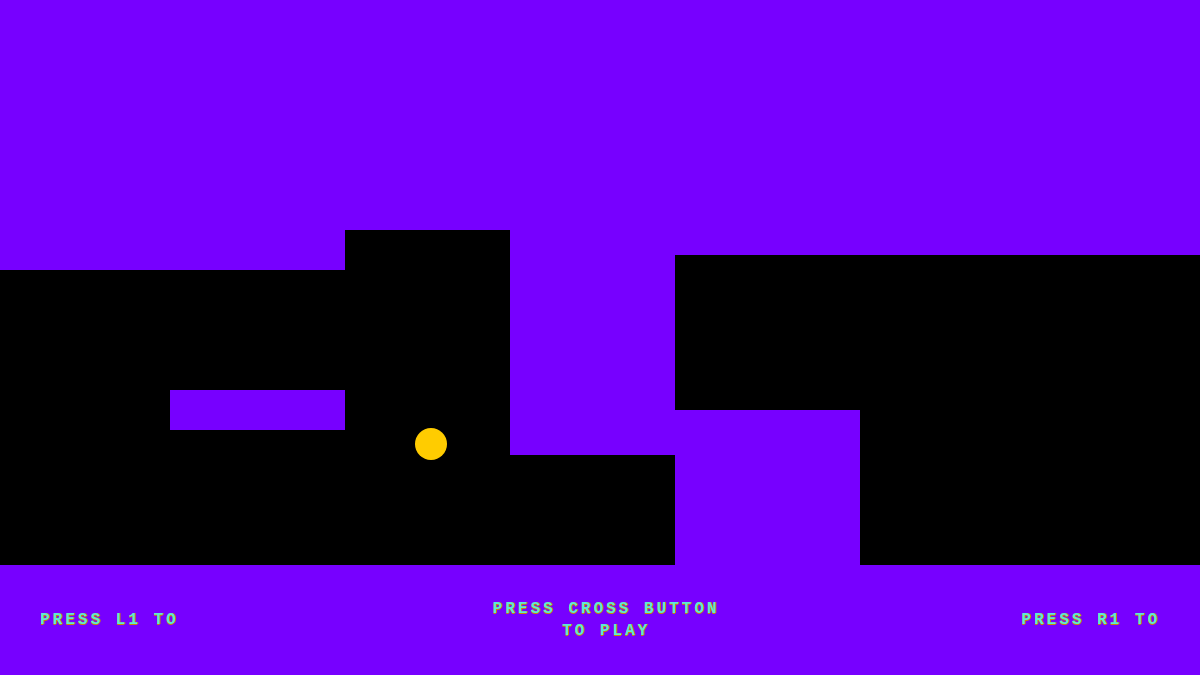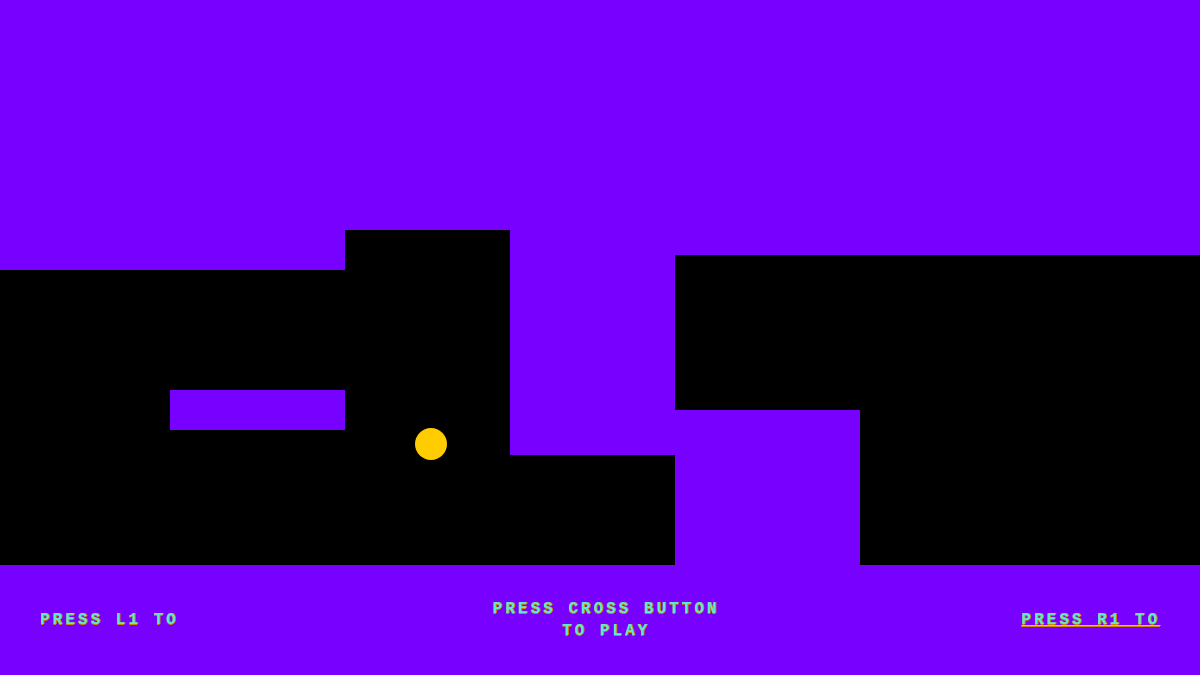--- a/index.html
+++ b/index.html
@@ -134,21 +134,20 @@
       text-align: left;
     }
 
     #center-instruction {
       text-align: center;
       margin-left: 12px;
     }
 
     #right-instruction {
       text-align: right;
-      text-decoration: underline;
     }
   </style>
 </head>
 <body>
 
 <div id="game-canvas">
 
   <div class="platform" id="platform-left-bottom"></div>
   <div class="platform" id="platform-left-mid"></div>
   <div class="platform" id="platform-center-left-top"></div>

